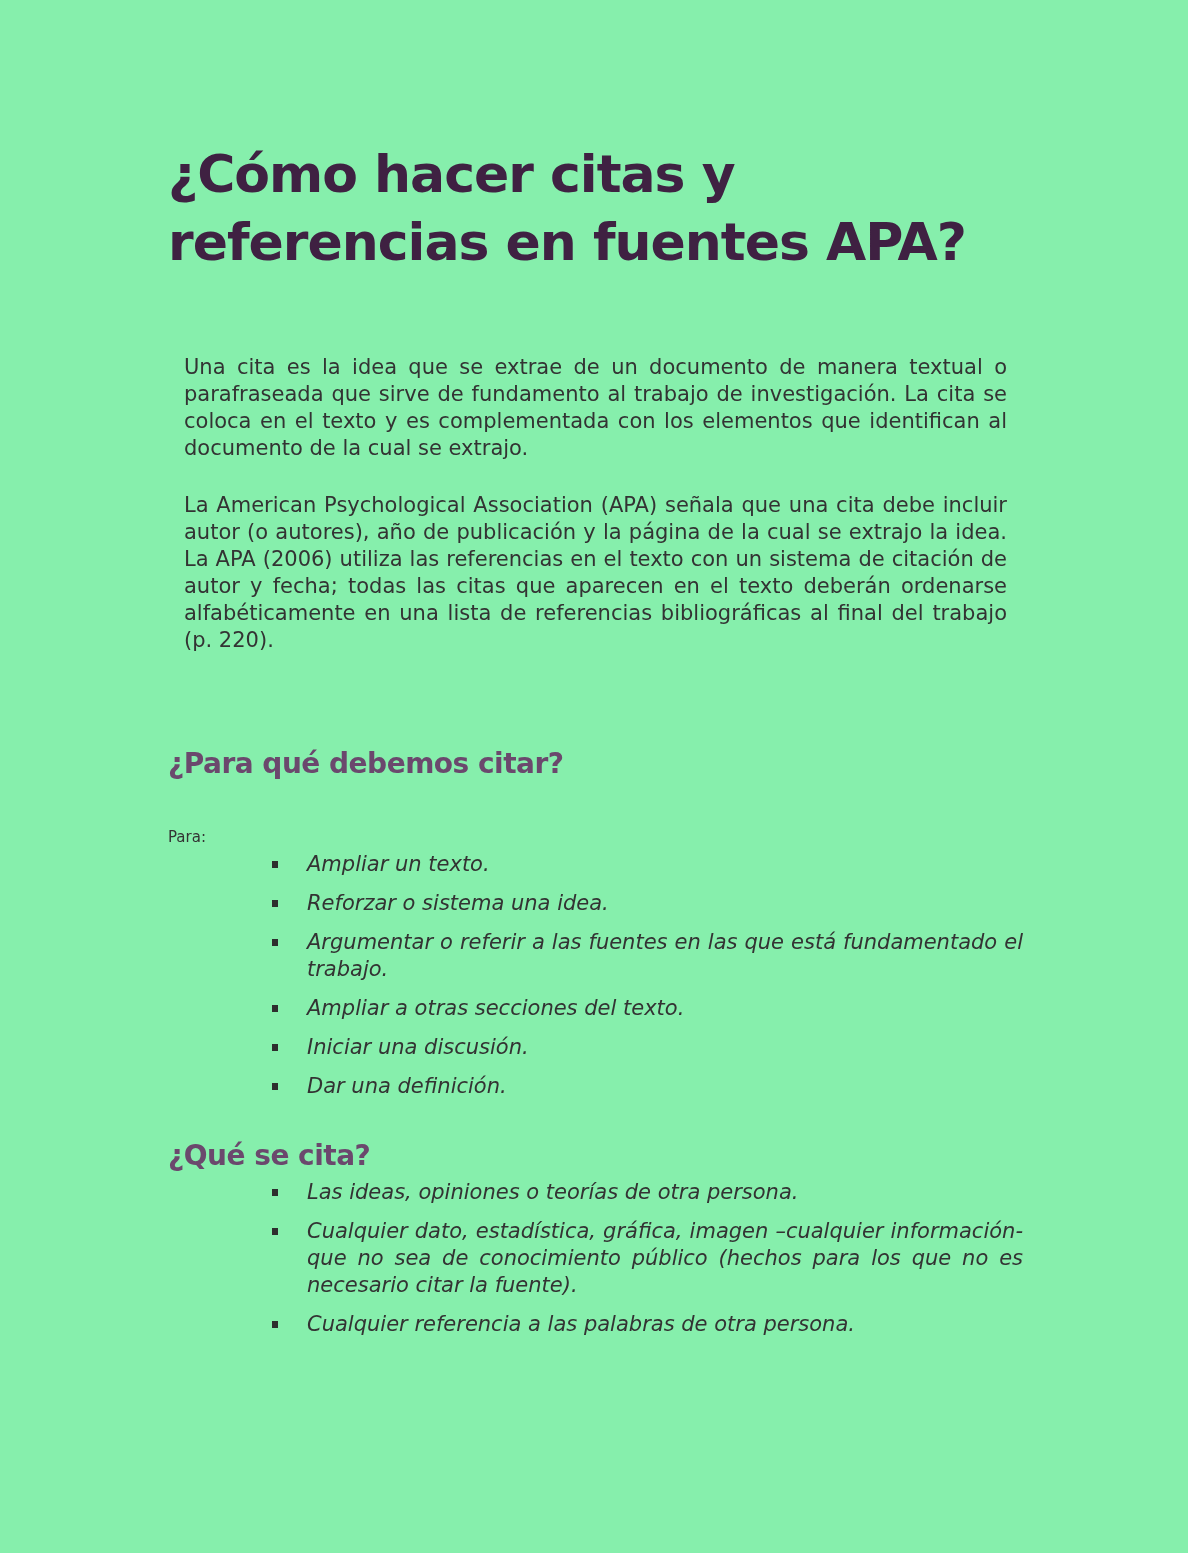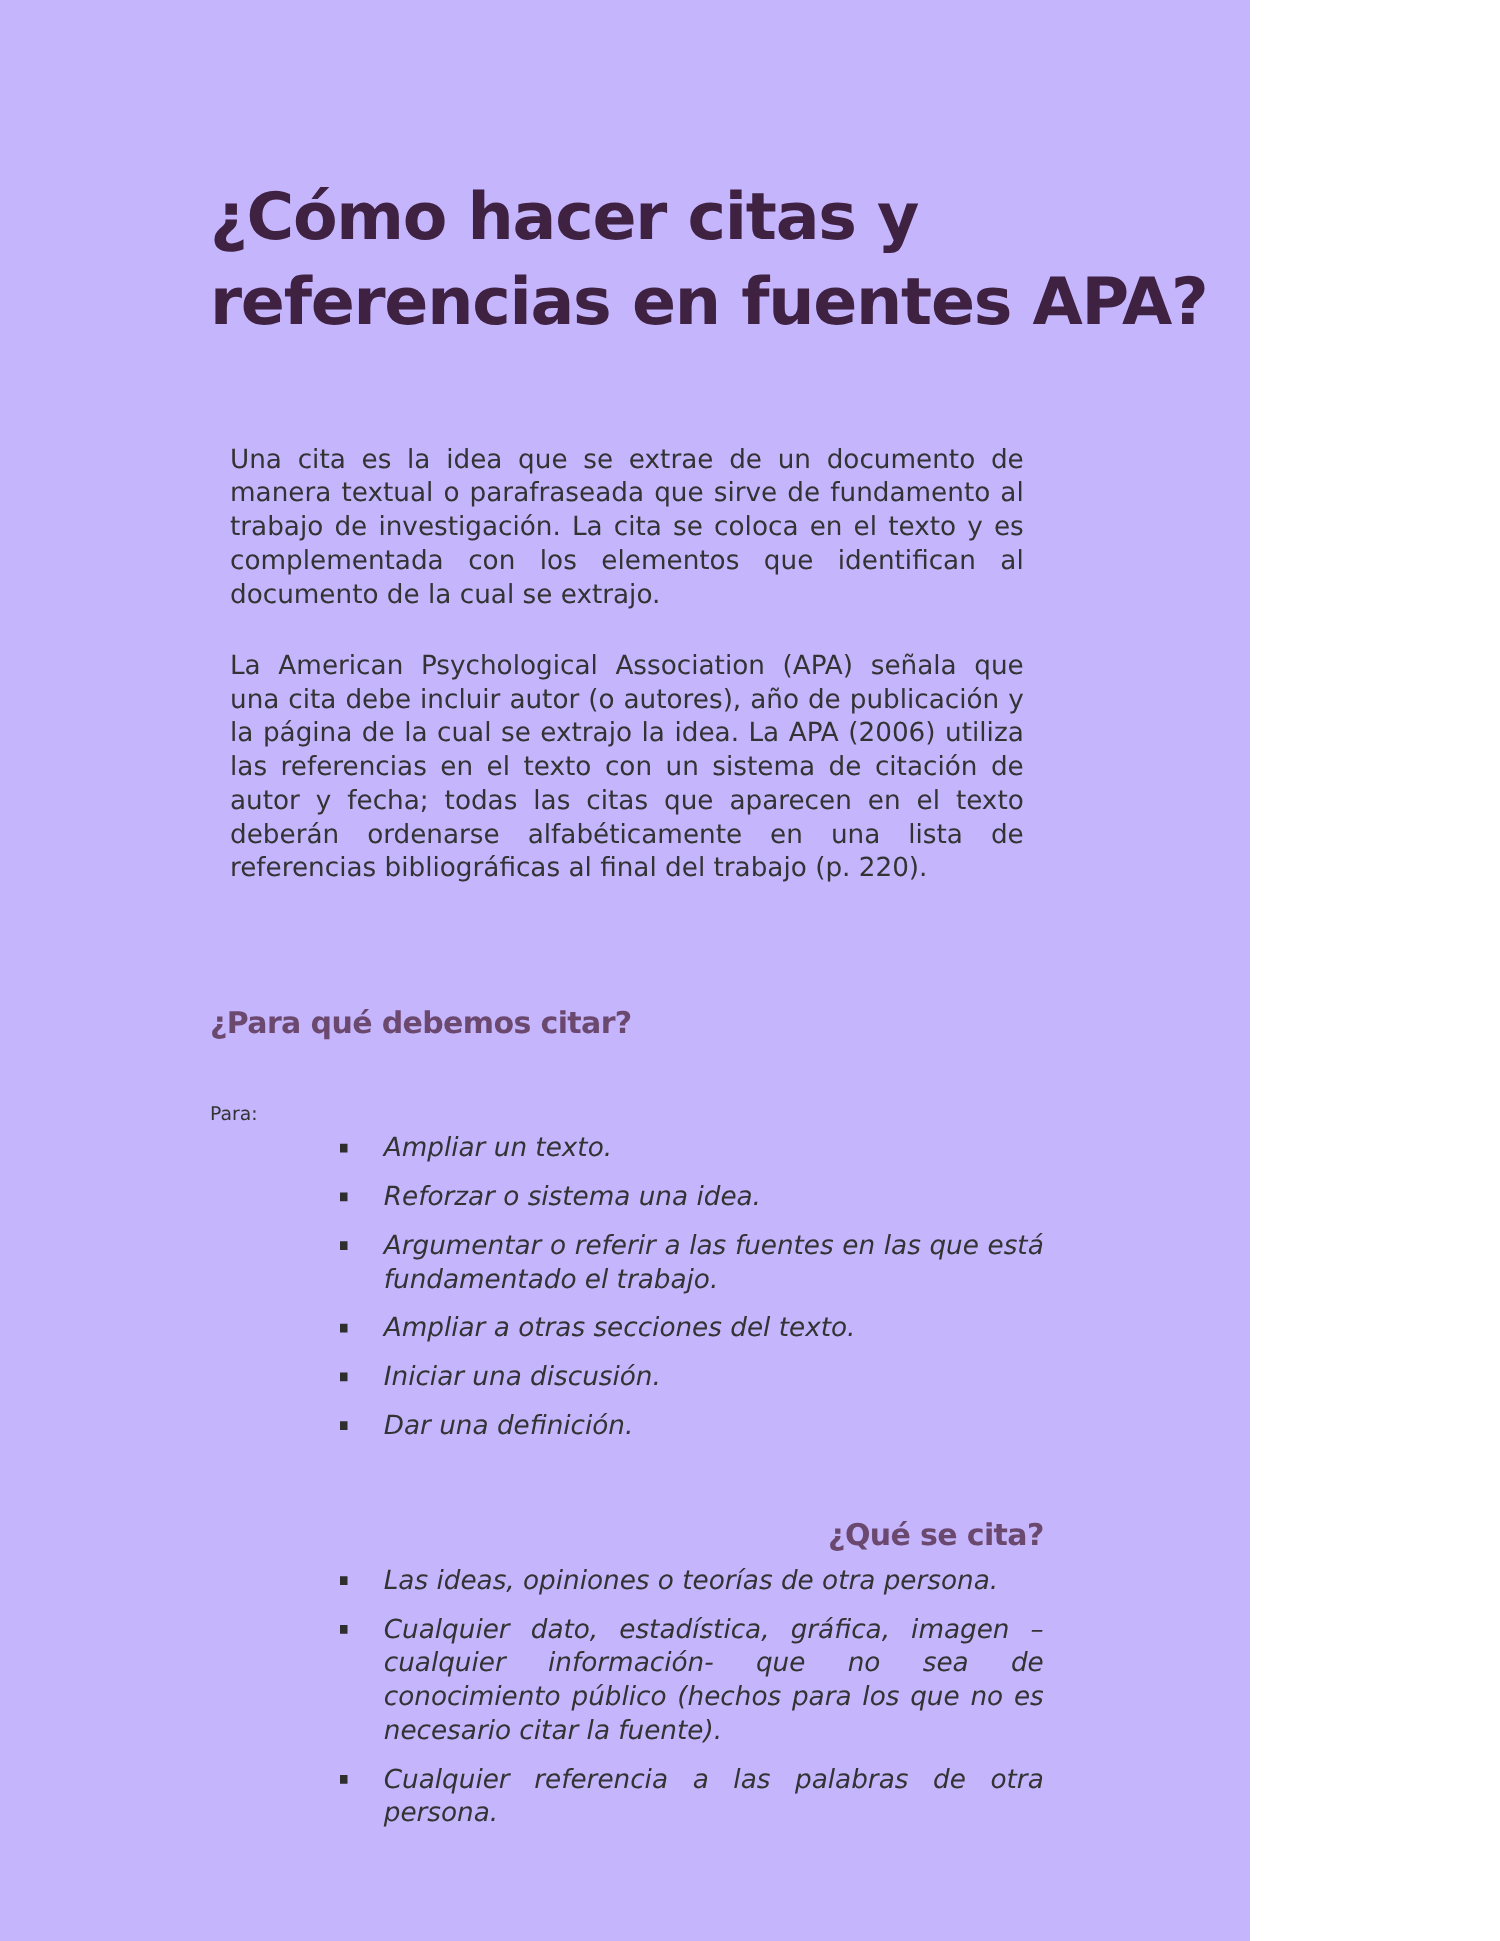--- a/index.html
+++ b/index.html
@@ -2,24 +2,24 @@
 <html><head>
 <meta charset="utf-8">
 <style>
   html, body {
     margin: 0;
     padding: 0;
     background: #ffffff;
   }
   .page {
     position: relative;
-    width: 1000px;
+    width: 1188px;
     height: 1553px;
     box-sizing: border-box;
-    background: #c4b5fd;
+    background: #86efac;
     padding: 140px 165px 0 168px;
     font-family: "DejaVu Sans", sans-serif;
     color: #333333;
     overflow: hidden;
   }
   .doc-title {
     margin: 0 0 78px 0;
     font-size: 52px;
     line-height: 68px;
     font-weight: bold;
@@ -38,28 +38,28 @@
     color: #333333;
   }
   .para + .para {
     margin-top: 30px;
   }
   .intro-block {
     margin-bottom: 0;
   }
   .section-heading {
     margin: 0;
-    font-size: 24px;
+    font-size: 28px;
     line-height: 46px;
     font-weight: bold;
     letter-spacing: -0.5px;
     color: #6b486d;
   }
   .heading-para-que { margin-top: 87px; }
-  .heading-que-cita { margin-top: 51px; text-align: right; }
+  .heading-que-cita { margin-top: 33px; }
   .list-lead {
     margin: 37px 0 0 0;
     font-size: 15px;
     line-height: 27px;
     color: #333333;
   }
   ul.bullet-list {
     list-style: none;
     margin: 0;
     padding: 0;

